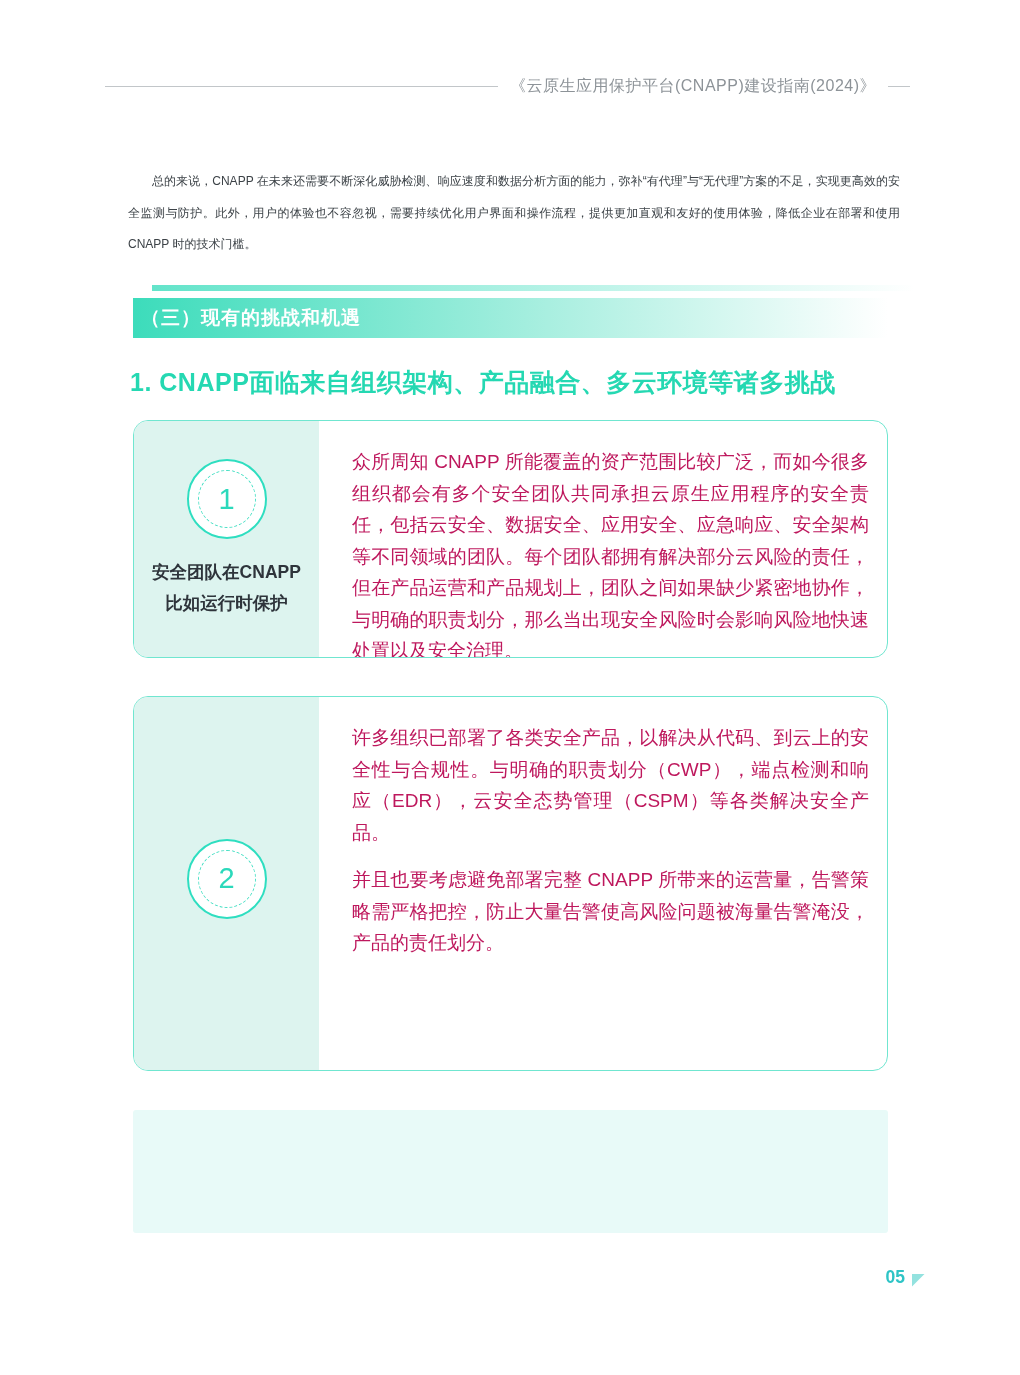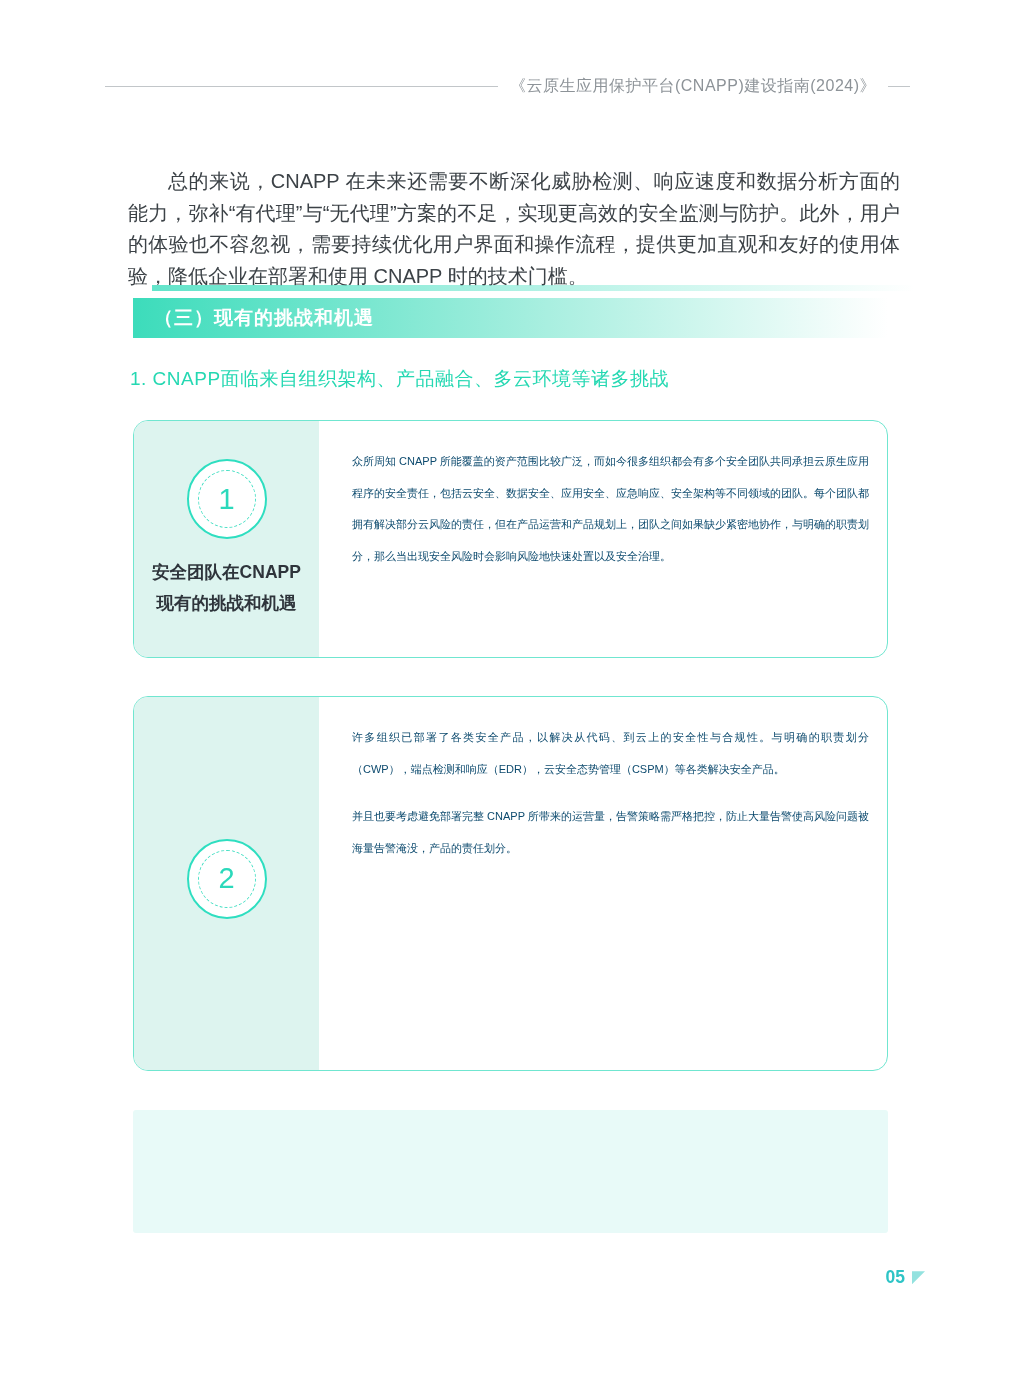--- a/index.html
+++ b/index.html
@@ -18,40 +18,40 @@
   .rule-line{height:1px;background:#c2c6c9;}
   .rule-long{flex:1;}
   .rule-short{width:22px;}
   .header-title{
     color:#8d9398;font-size:16px;letter-spacing:0.5px;
     margin:0 12px;white-space:nowrap;
   }
   
   .intro{
     position:absolute;top:166px;left:128px;width:772px;
-    font-size:20px;line-height:31.5px;color:#3c4247;
+    font-size:12px;line-height:31.5px;color:#3c4247;
     text-align:justify;text-indent:2em;margin:0;
   }
   
   .banner-strip{
     position:absolute;top:285px;left:152px;width:763px;height:6px;
     background:linear-gradient(to right,#63e4ca,rgba(255,255,255,0));
   }
   .banner{
     position:absolute;top:298px;left:133px;width:755px;height:40px;
     background:linear-gradient(to right,#3cdcbb 0%,#a9efe0 55%,#ffffff 100%);
     display:flex;align-items:center;
   }
   .banner-label{
     color:#ffffff;font-size:19px;font-weight:bold;
-    padding-left:21px;letter-spacing:1px;
+    padding-left:8px;letter-spacing:1px;
   }
   .section-subtitle{
     position:absolute;top:366px;left:130px;
-    color:#25d8b2;font-size:19px;font-weight:normal;letter-spacing:0.5px;
+    color:#25d8b2;font-size:25px;font-weight:bold;letter-spacing:0.5px;
   }
   
   .card{
     position:absolute;left:133px;width:755px;
     border:1.5px solid #70e6d0;border-radius:15px;
     display:flex;box-sizing:border-box;background:#ffffff;overflow:hidden;
   }
   .card1{top:420px;height:238px;}
   .card2{top:696px;height:375px;}
   .card-side{
@@ -69,33 +69,33 @@
   }
   .num-circle-inner .num{
     color:#2bd9bb;font-size:29px;font-weight:400;line-height:1;
   }
   .card-label{
     text-align:center;color:#2e343b;font-weight:bold;
     font-size:17.5px;line-height:31px;margin-top:8px;
   }
   .card-body{
     flex:1;padding:25px 18px 18px 33px;
-    font-size:11px;line-height:31.5px;color:#0c4a6e;text-align:justify;
+    font-size:19px;line-height:31.5px;color:#be185d;text-align:justify;
   }
   .card-body p{margin:0 0 16px 0;}
   .card-body p:last-child{margin-bottom:0;}
   
   .bottom-block{
     position:absolute;top:1110px;left:133px;width:755px;height:123px;
     background:#e8faf8;border-radius:3px;
   }
   
   .footer{
     position:absolute;top:1269px;right:95px;
-    display:flex;align-items:center;
+    display:flex;align-items:flex-end;
   }
   .page-number{color:#2ec4c6;font-size:17.5px;font-weight:bold;line-height:1;}
   .page-triangle{
     width:13px;height:13px;margin-left:7px;margin-top:0;
     background:#93e2df;
     clip-path:polygon(0 0,100% 0,0 100%);
   }
 </style>
 </head>
 <body>
@@ -119,21 +119,21 @@
 
   <div class="card card1">
     <div class="card-side">
       <div class="num-circle">
         <div class="num-circle-inner">
           <span class="num">1</span>
         </div>
       </div>
       <div class="card-label">
         <div>安全团队在CNAPP</div>
-        <div>现有的挑战和机遇</div>
+        <div>比如运行时保护</div>
       </div>
     </div>
     <div class="card-body">
       <p>众所周知 CNAPP 所能覆盖的资产范围比较广泛，而如今很多组织都会有多个安全团队共同承担云原生应用程序的安全责任，包括云安全、数据安全、应用安全、应急响应、安全架构等不同领域的团队。每个团队都拥有解决部分云风险的责任，但在产品运营和产品规划上，团队之间如果缺少紧密地协作，与明确的职责划分，那么当出现安全风险时会影响风险地快速处置以及安全治理。</p>
     </div>
   </div>
 
   <div class="card card2">
     <div class="card-side">
       <div class="num-circle">

